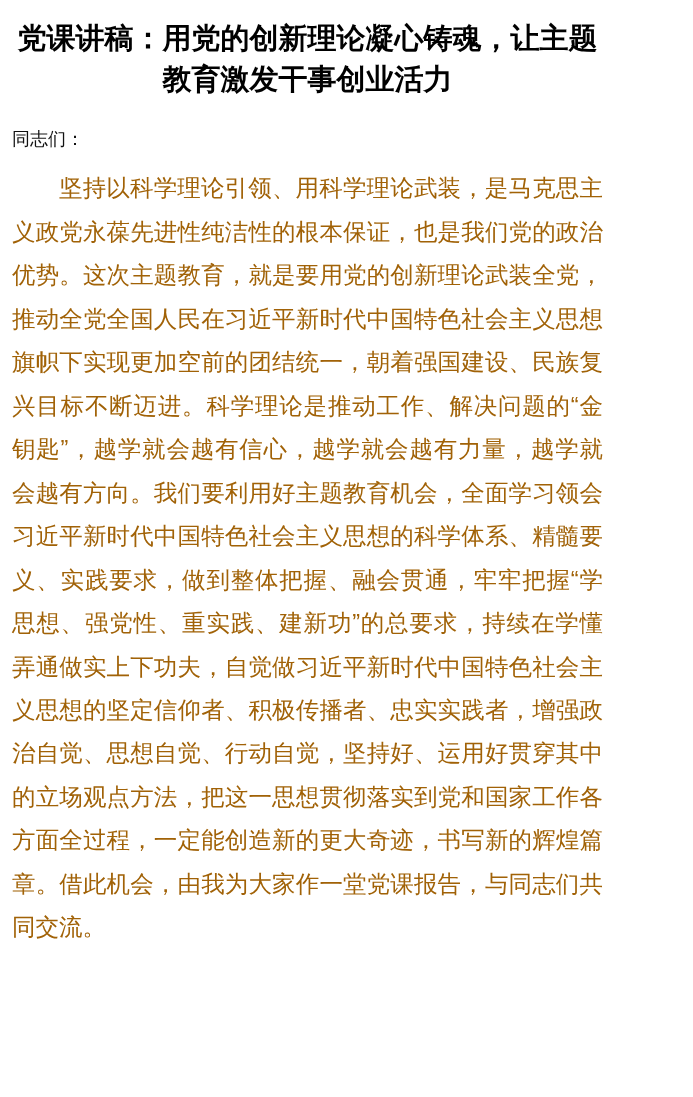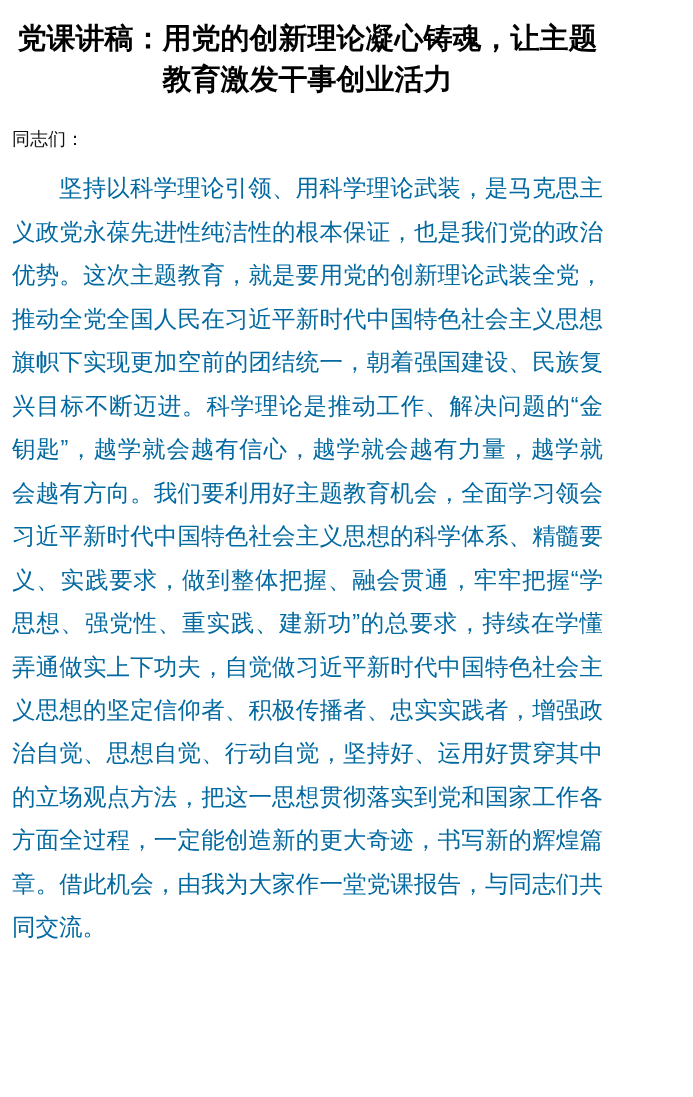--- a/index.html
+++ b/index.html
@@ -36,21 +36,21 @@
     margin: 0 0 14px 0;
     color: #111111;
   }
   .body-para {
     font-size: 23.5px;
     line-height: 1.85;
     text-align: justify;
     text-justify: inter-ideograph;
     text-indent: 2em;
     margin: 0;
-    color: #0369a1;
+    color: #a16207;
   }
 </style>
 </head>
 <body>
 
 <div class="page">
   <h1 class="doc-title">党课讲稿：用党的创新理论凝心铸魂，让主题教育激发干事创业活力</h1>
   <p class="salutation">同志们：</p>
   <p class="body-para">坚持以科学理论引领、用科学理论武装，是马克思主义政党永葆先进性纯洁性的根本保证，也是我们党的政治优势。这次主题教育，就是要用党的创新理论武装全党，推动全党全国人民在习近平新时代中国特色社会主义思想旗帜下实现更加空前的团结统一，朝着强国建设、民族复兴目标不断迈进。科学理论是推动工作、解决问题的“金钥匙”，越学就会越有信心，越学就会越有力量，越学就会越有方向。我们要利用好主题教育机会，全面学习领会习近平新时代中国特色社会主义思想的科学体系、精髓要义、实践要求，做到整体把握、融会贯通，牢牢把握“学思想、强党性、重实践、建新功”的总要求，持续在学懂弄通做实上下功夫，自觉做习近平新时代中国特色社会主义思想的坚定信仰者、积极传播者、忠实实践者，增强政治自觉、思想自觉、行动自觉，坚持好、运用好贯穿其中的立场观点方法，把这一思想贯彻落实到党和国家工作各方面全过程，一定能创造新的更大奇迹，书写新的辉煌篇章。借此机会，由我为大家作一堂党课报告，与同志们共同交流。</p>
 </div>

